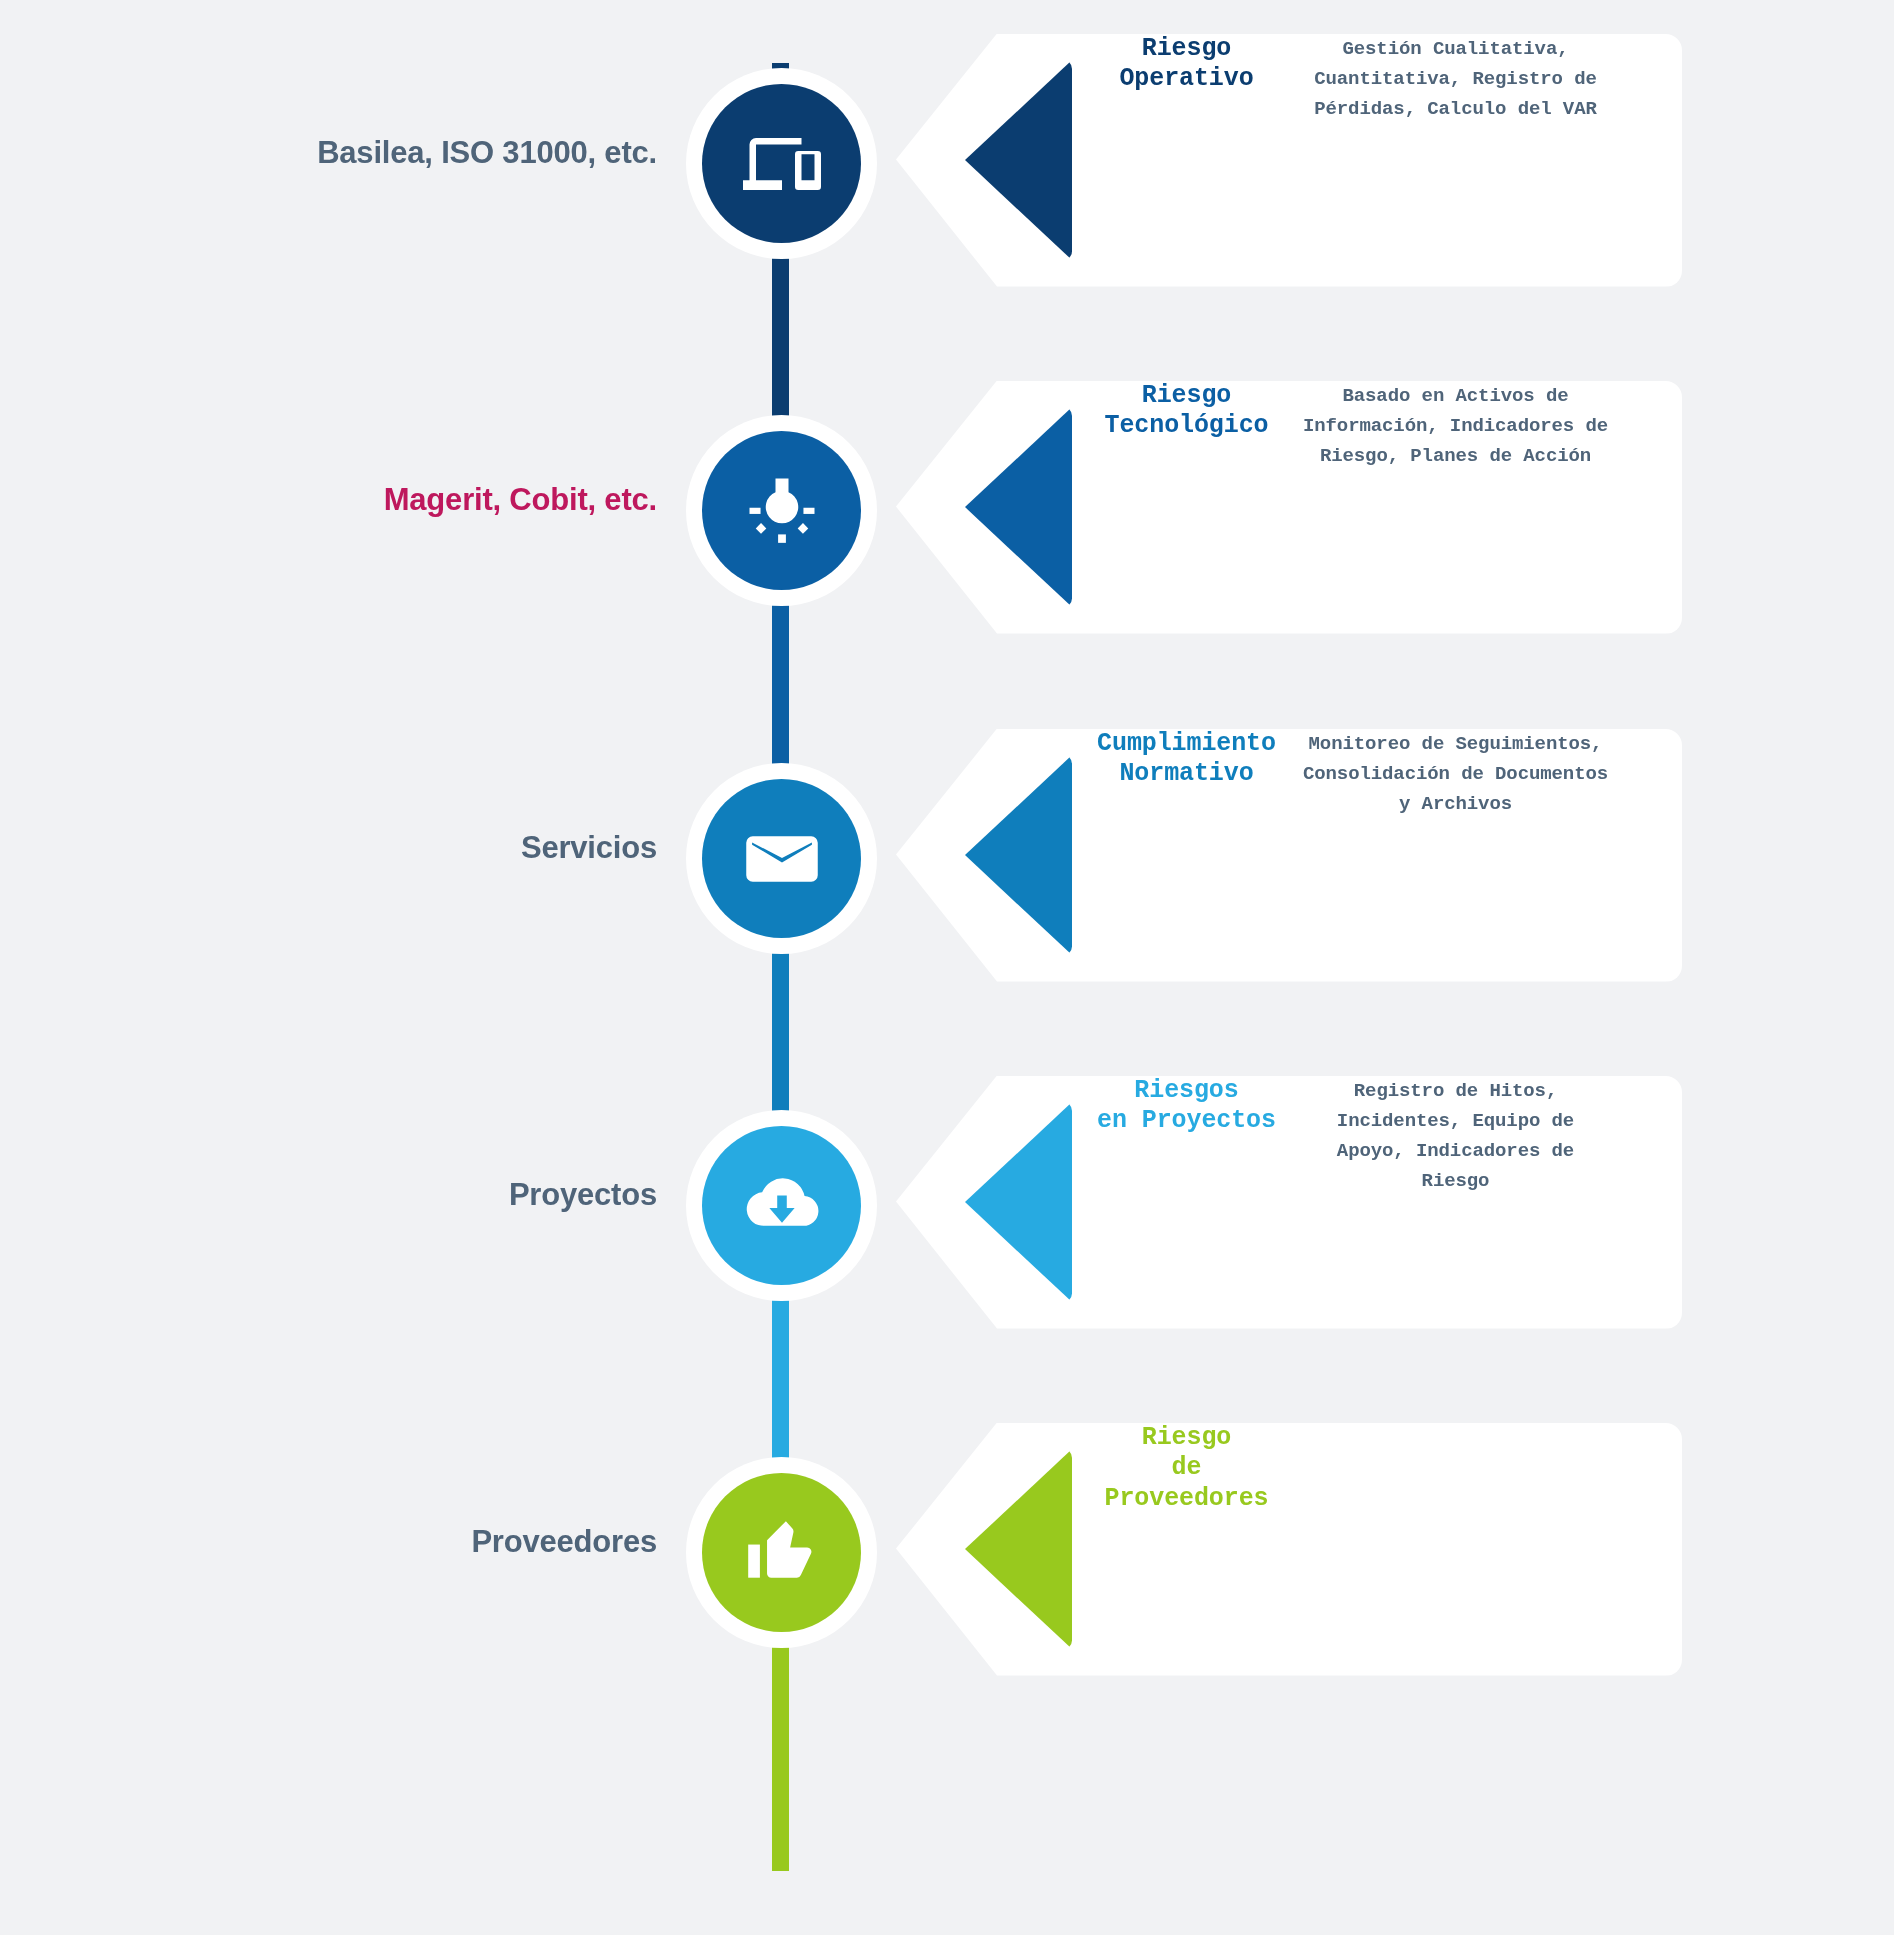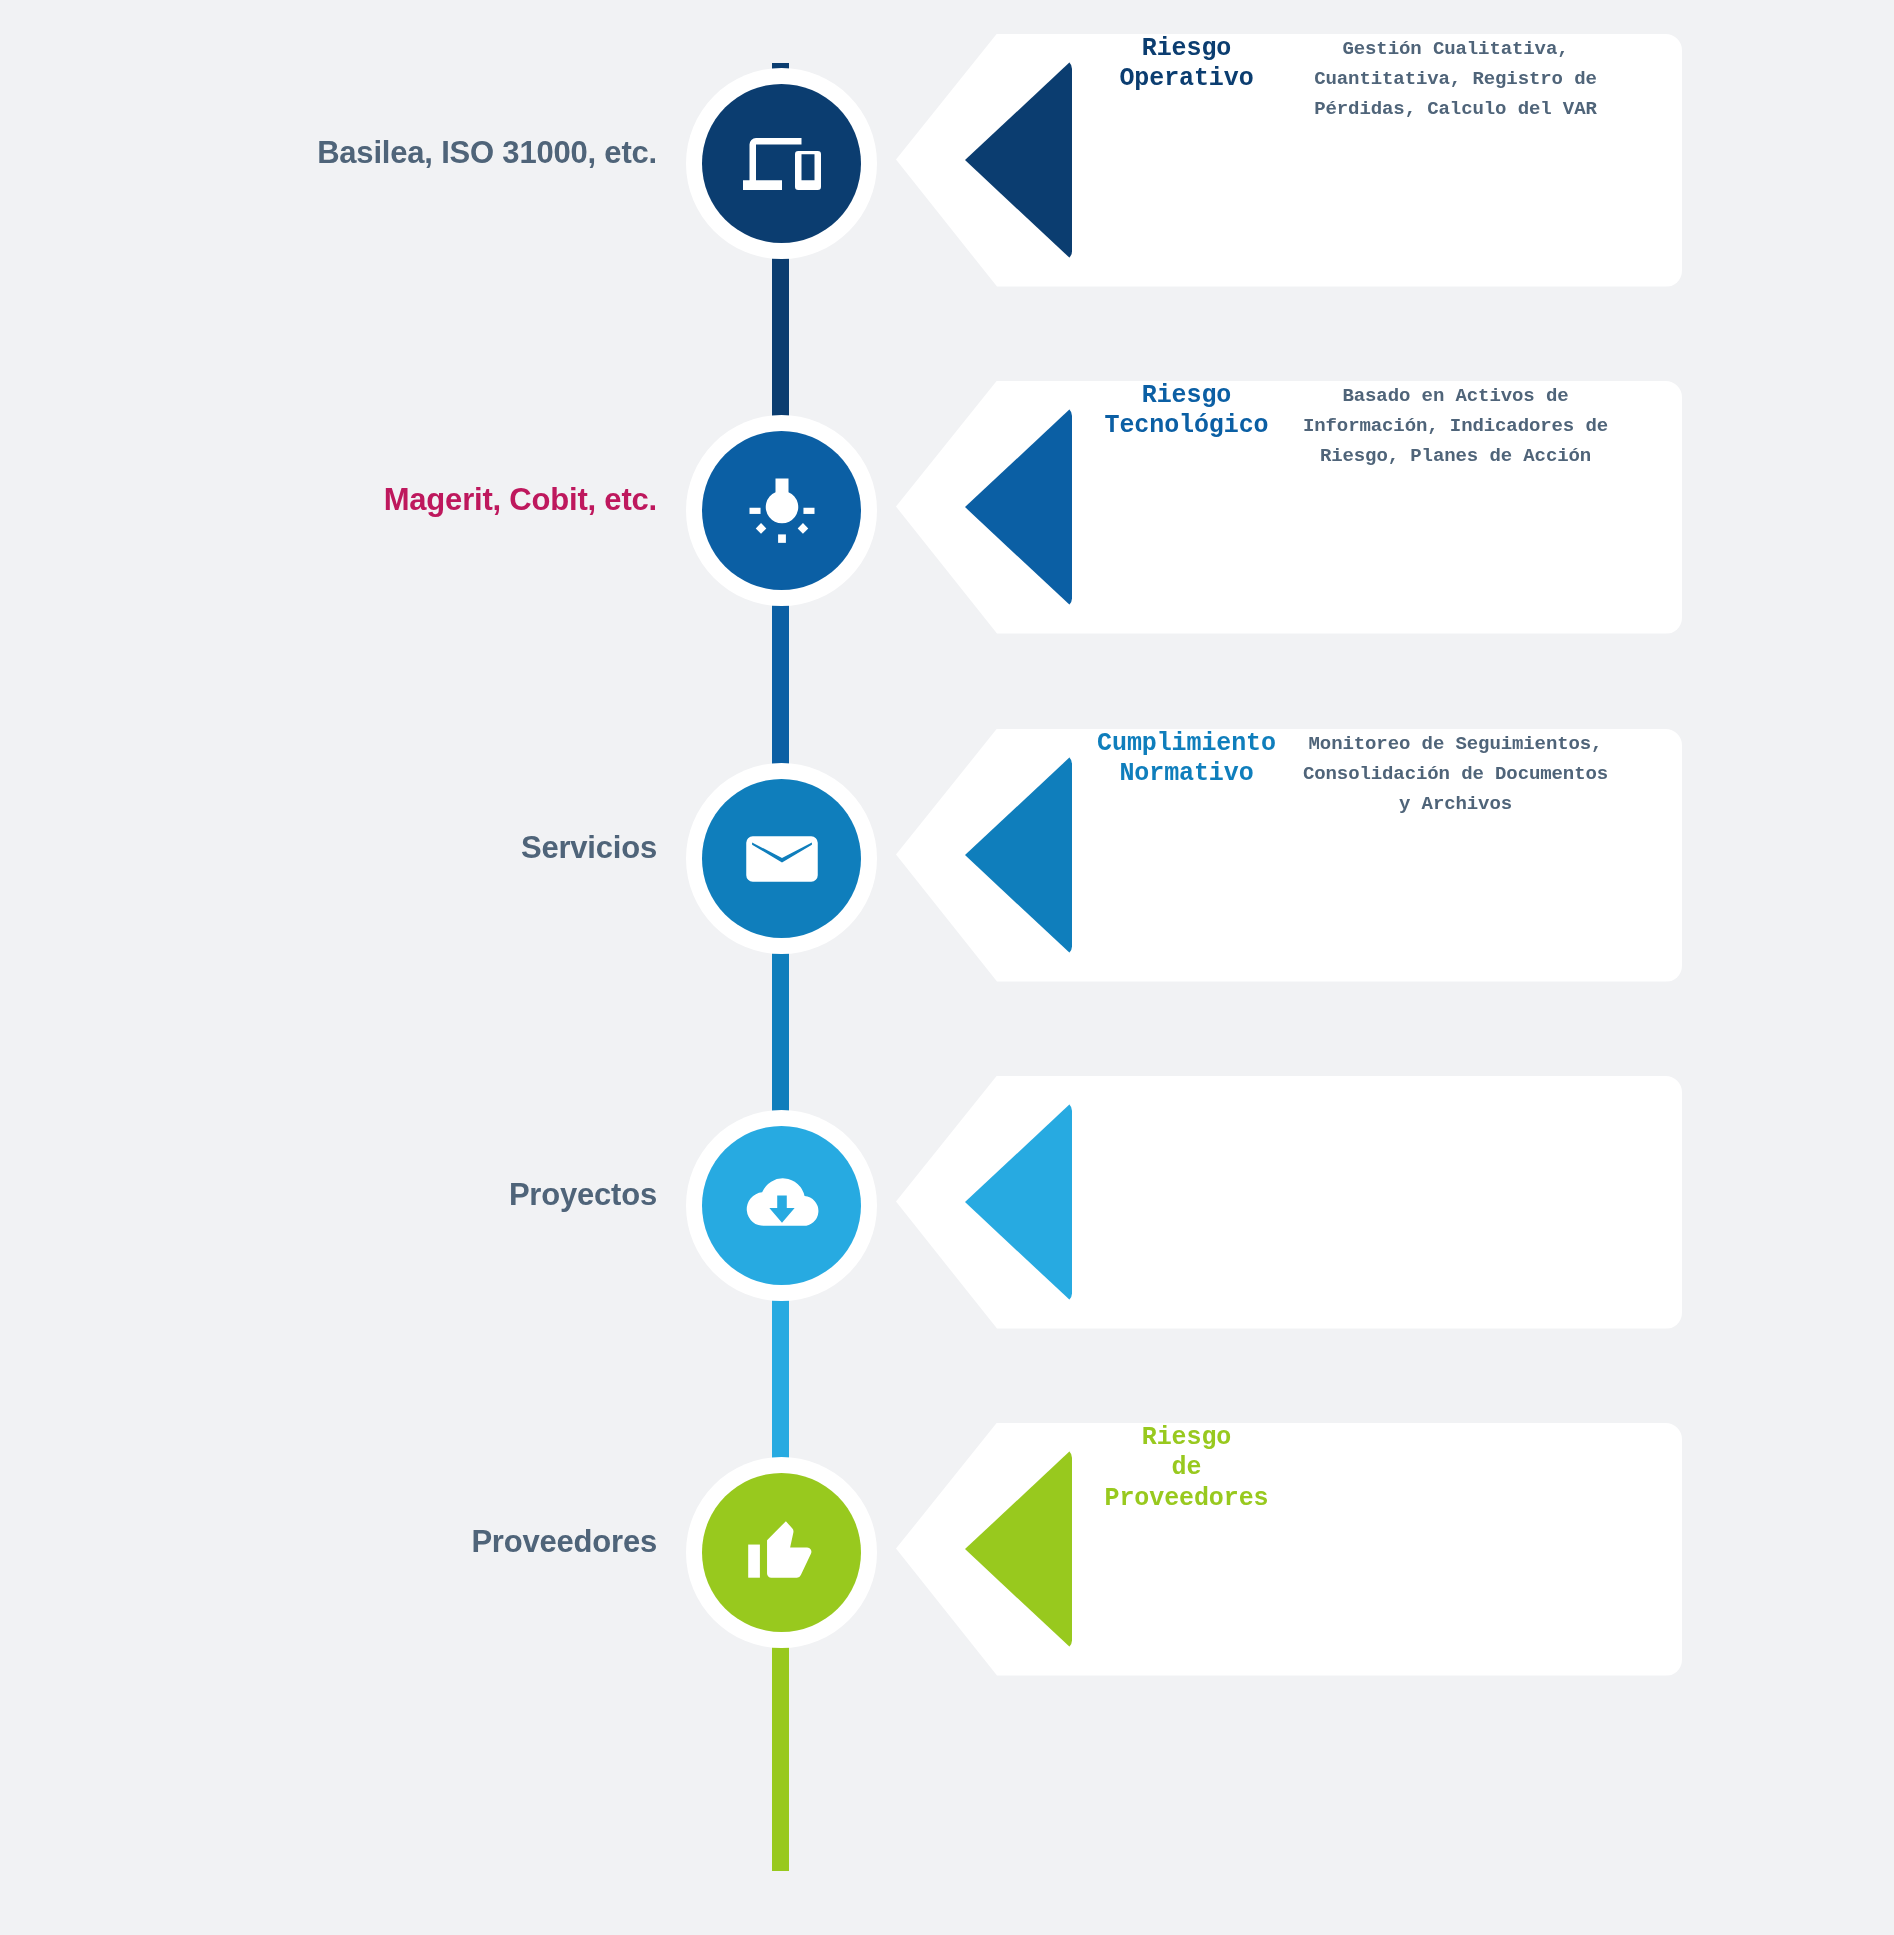--- a/index.html
+++ b/index.html
@@ -248,20 +248,25 @@
         <span>
           <svg width="82" height="82" viewBox="0 0 24 24" fill="#ffffff">
             <path d="M18.6 9.1A6.5 6.5 0 0 0 6.2 8 4.9 4.9 0 0 0 7 17.8h11a4.35 4.35 0 0 0 0.6-8.7zM13.4 12.6h2.3L12 16.9 8.3 12.6h2.3V8.9h2.8v3.7z"></path>
           </svg>
         </span>
       </div>
     </div>
     <div class="card">
       <div class="card-shape"></div>
       <div class="card-arrow" style="background: rgb(39, 170, 225);"></div>
+      <div class="card-body">
+        <div class="card-title" style="color: rgb(39, 170, 225);">Riesgos
+en Proyectos</div>
+        <div class="card-desc">Registro de Hitos, Incidentes, Equipo de Apoyo, Indicadores de Riesgo</div>
+      </div>
     </div>
   </div>
 
   <div class="row" style="top:1415px;">
     <div class="left-label" style="color: rgb(79, 100, 121);">Proveedores</div>
     <div class="node">
       <div class="node-halo"></div>
       <div class="node-disc" style="background: rgb(152, 201, 30);">
         <span>
           <svg width="78" height="78" viewBox="0 0 24 24" fill="#ffffff">

